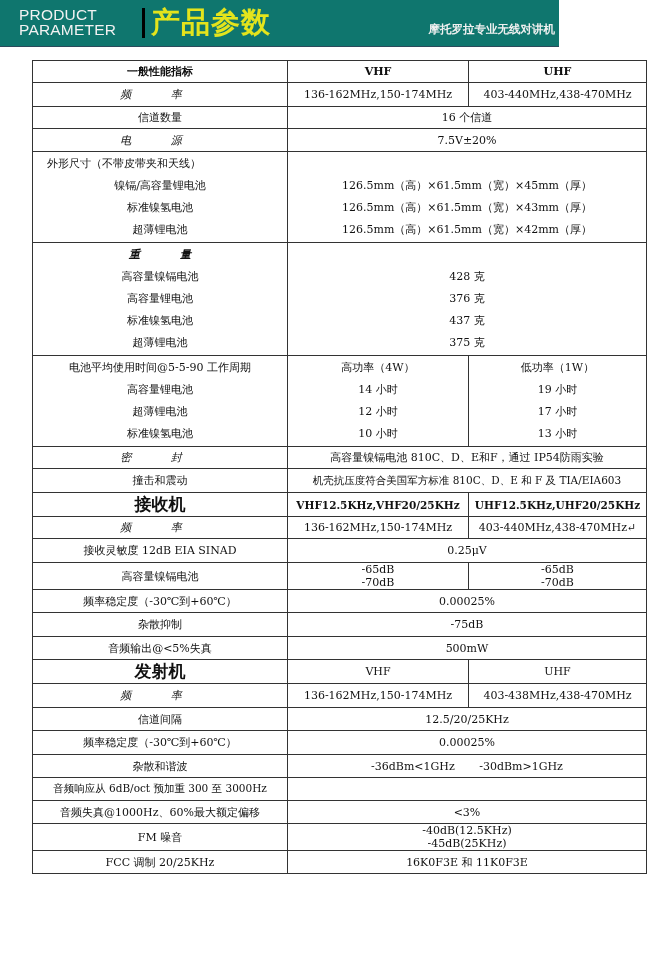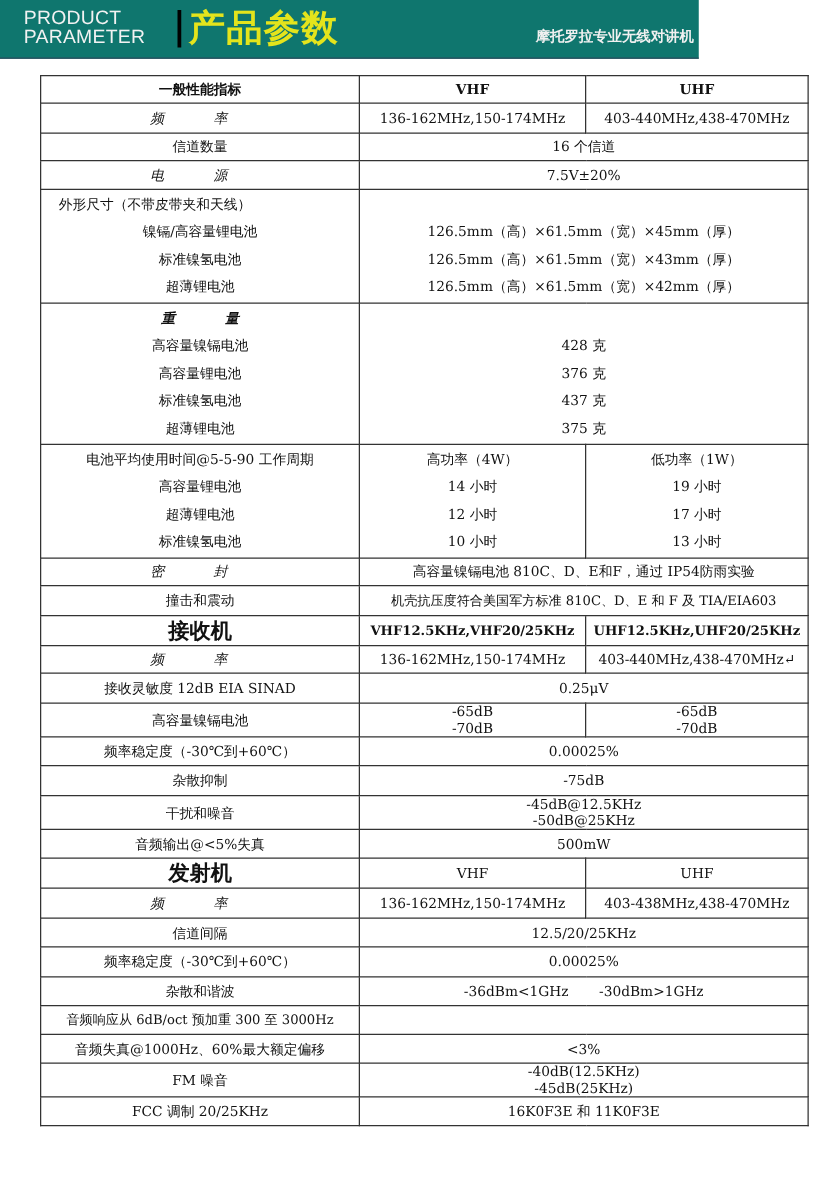--- a/index.html
+++ b/index.html
@@ -192,29 +192,20 @@
     </tr>
     <tr style="height:23px">
       <td class="lbl">频率稳定度（-30℃到+60℃）</td>
       <td colspan="2">0.00025%</td>
     </tr>
     <tr style="height:24px">
       <td class="lbl">杂散抑制</td>
       <td colspan="2">-75dB</td>
     </tr>
     <tr style="height:23px">
-      <td class="lbl">干扰和噪音</td>
-      <td colspan="2">
-          <div class="pair">
-        <span>-45dB@12.5KHz</span>
-        <span>-50dB@25KHz</span>
-          </div>
-        </td>
-    </tr>
-    <tr style="height:23px">
       <td class="lbl">音频输出@&lt;5%失真</td>
       <td colspan="2">500mW</td>
     </tr>
 
     <tr style="height:22px">
       <td class="section">发射机</td>
       <td>VHF</td>
       <td>UHF</td>
     </tr>
     <tr style="height:24px">

